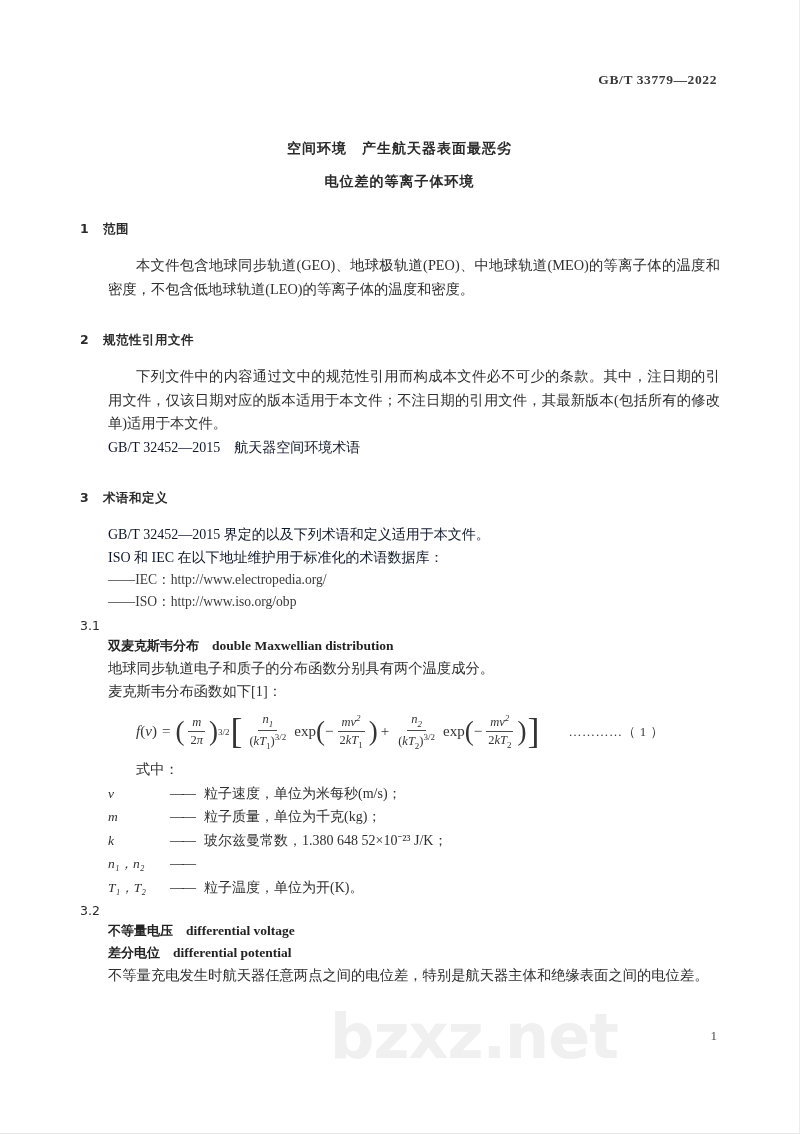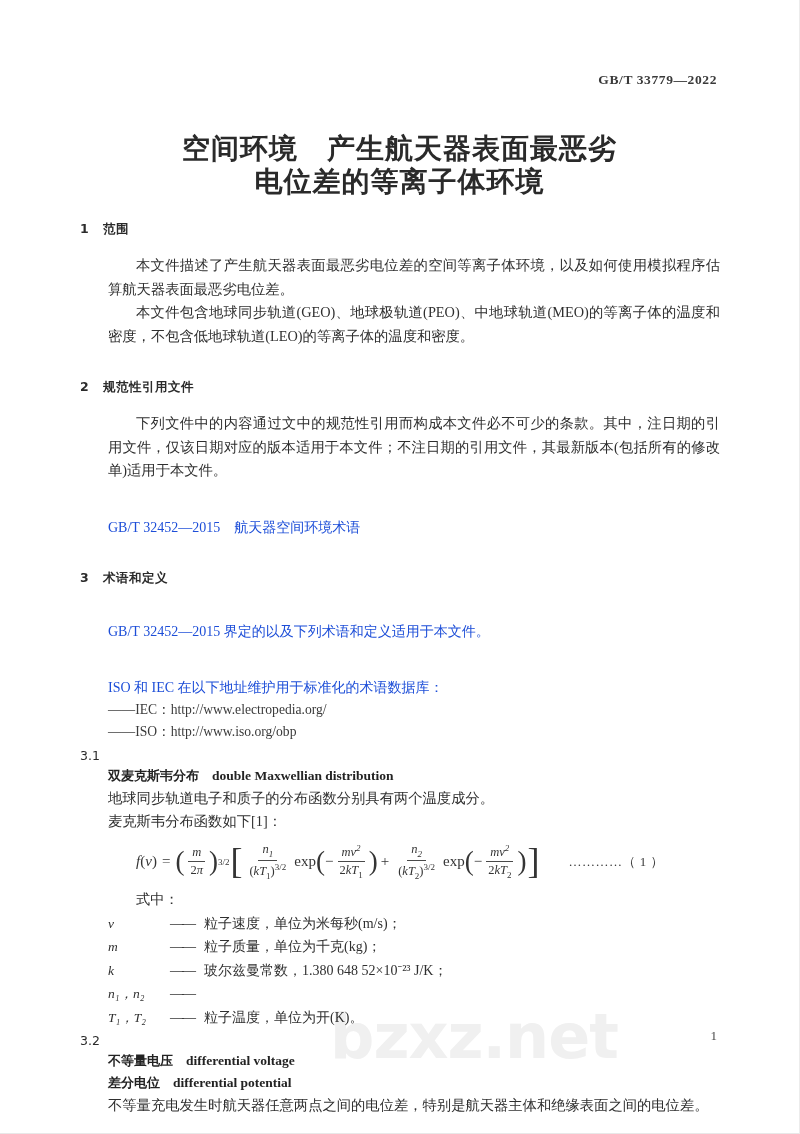--- a/index.html
+++ b/index.html
@@ -51,21 +51,21 @@
 
   
   .doc-title {
     position: absolute;
     left: 0;
     right: 0;
     top: 132px;
     text-align: center;
     font-family: "DejaVu Sans", sans-serif;
     font-weight: bold;
-    font-size: 28px;
+    font-size: 14px;
     line-height: 33px;
     color: #2a2a2a;
     letter-spacing: 1px;
   }
   .doc-title .line2 { display: block; }
 
   
   .body-block {
     position: absolute;
     left: 80px;
@@ -92,22 +92,21 @@
     padding-left: 28px;
     text-indent: 28px;
   }
   .gap-l { height: 31px; }
 
   .ref-line {
     font-family: "Liberation Serif", serif;
     font-size: 14px;
     line-height: 23px;
     padding-left: 28px;
-    color: #1d4ed8;
-    margin-top: 33px;
+    color: #0f172a;
   }
   .url-line {
     font-family: "Liberation Serif", serif;
     font-size: 13.6px;
     line-height: 22.5px;
     padding-left: 28px;
     color: #3a3a3a;
   }
 
   .clause-num {
@@ -236,21 +235,20 @@
     <div class="doc-title">
       <span>空间环境　产生航天器表面最恶劣</span>
       <span class="line2">电位差的等离子体环境</span>
     </div>
 
     <div class="body-block">
 
       <div class="sec-head">
         <span class="num">1</span><span>范围</span>
       </div>
-      <p class="para">本文件描述了产生航天器表面最恶劣电位差的空间等离子体环境，以及如何使用模拟程序估算航天器表面最恶劣电位差。</p>
       <p class="para">本文件包含地球同步轨道(GEO)、地球极轨道(PEO)、中地球轨道(MEO)的等离子体的温度和密度，不包含低地球轨道(LEO)的等离子体的温度和密度。</p>
 
       <div class="gap-l"></div>
 
       <div class="sec-head">
         <span class="num">2</span><span>规范性引用文件</span>
       </div>
       <p class="para">下列文件中的内容通过文中的规范性引用而构成本文件必不可少的条款。其中，注日期的引用文件，仅该日期对应的版本适用于本文件；不注日期的引用文件，其最新版本(包括所有的修改单)适用于本文件。</p>
       <div class="ref-line">GB/T 32452—2015　航天器空间环境术语</div>
 

